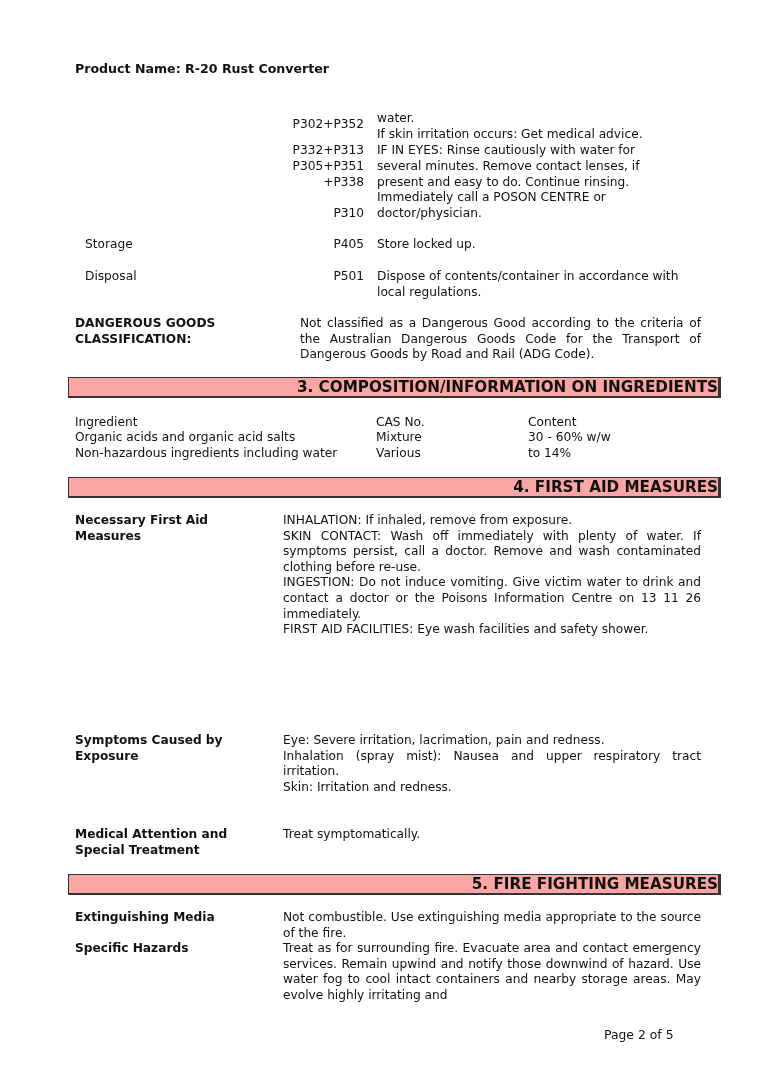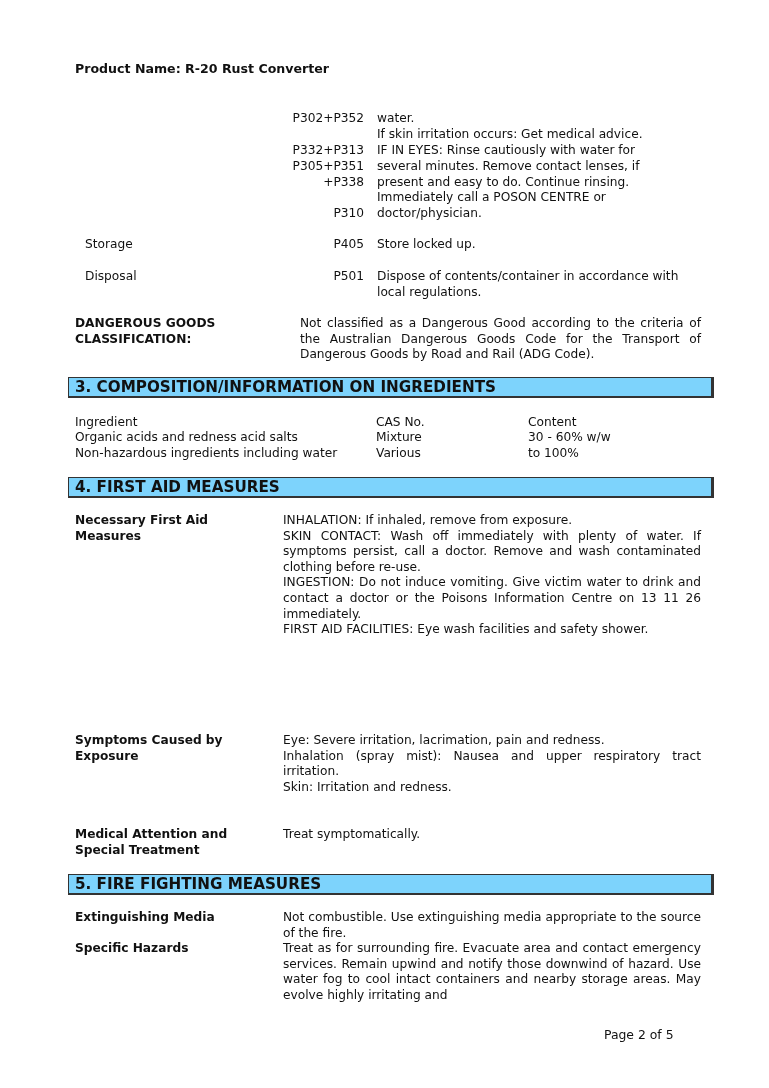--- a/index.html
+++ b/index.html
@@ -10,43 +10,43 @@
     }
     .abs { position: absolute; }
     .b { font-weight: normal; }
     .product { left: 75px; top: 61px; font-weight: bold; font-size: 12.6px; }
 
     .pcode { text-align: right; width: 90px; left: 274px; }
     .ptext { left: 377px; width: 330px; }
 
     .sechead {
       position: absolute; left: 68px; width: 636px; height: 18px;
-      background: #7dd3fc; border: 1px solid #333;
+      background: #fca5a5; border: 1px solid #333;
       border-right: 3px solid #333; border-bottom: 2px solid #333;
       font-weight: bold; font-size: 15.2px; line-height: 18px;
-      padding-left: 6px; box-sizing: content-box;
+      padding-left: 13px; box-sizing: content-box; text-align: right;
     }
 
     .label { left: 75px; width: 200px; font-weight: bold; }
     .body { left: 283px; width: 418px; text-align: justify; }
     .body p { margin: 0; }
 
     .ing-col1 { left: 75px; }
     .ing-col2 { left: 376px; }
     .ing-col3 { left: 528px; }
 
     .footer { left: 604px; top: 1027px; font-size: 12.4px; }
   </style>
 </head>
 <body>
 
 <div class="abs product">Product Name:  R-20 Rust Converter</div>
 
 <div>
-  <div class="abs pcode" style="top:111px">P302+P352</div>
+  <div class="abs pcode" style="top:117px">P302+P352</div>
   <div class="abs ptext" style="top:111px">water.</div>
   <div class="abs ptext" style="top:127px">If skin irritation occurs: Get medical advice.</div>
   <div class="abs pcode" style="top:143px">P332+P313</div>
   <div class="abs ptext" style="top:143px">IF IN EYES: Rinse cautiously with water for</div>
   <div class="abs pcode" style="top:159px">P305+P351</div>
   <div class="abs ptext" style="top:159px">several minutes. Remove contact lenses, if</div>
   <div class="abs pcode" style="top:175px">+P338</div>
   <div class="abs ptext" style="top:175px">present and easy to do. Continue rinsing.</div>
   <div class="abs ptext" style="top:190px">Immediately call a POSON CENTRE or</div>
   <div class="abs pcode" style="top:206px">P310</div>
@@ -68,28 +68,28 @@
 </div>
 <div class="abs body" style="left:300px; width:401px; top:316px">Not classified as a Dangerous Good according to the criteria of the Australian Dangerous Goods Code for the Transport of Dangerous Goods by Road and Rail (ADG Code).</div>
 
 <div class="sechead" style="top:377px">3.  COMPOSITION/INFORMATION ON INGREDIENTS</div>
 
 <div class="abs ing-col1 b" style="top:415px">Ingredient</div>
 <div class="abs ing-col2 b" style="top:415px">CAS No.</div>
 <div class="abs ing-col3 b" style="top:415px">Content</div>
 
 <div>
-  <div class="abs ing-col1" style="top:430px">Organic acids and redness acid salts</div>
+  <div class="abs ing-col1" style="top:430px">Organic acids and organic acid salts</div>
   <div class="abs ing-col2" style="top:430px">Mixture</div>
   <div class="abs ing-col3" style="top:430px">30 - 60% w/w</div>
 </div>
 <div>
   <div class="abs ing-col1" style="top:446px">Non-hazardous ingredients including water</div>
   <div class="abs ing-col2" style="top:446px">Various</div>
-  <div class="abs ing-col3" style="top:446px">to 100%</div>
+  <div class="abs ing-col3" style="top:446px">to 14%</div>
 </div>
 
 <div class="sechead" style="top:477px">4.  FIRST AID MEASURES</div>
 
 <div class="abs label" style="top:513px">
   <div>Necessary First Aid</div>
   <div>Measures</div>
 </div>
 <div class="abs body" style="top:513px">
   <p><span class="b">INHALATION:</span><span> If inhaled, remove from exposure.</span></p>

